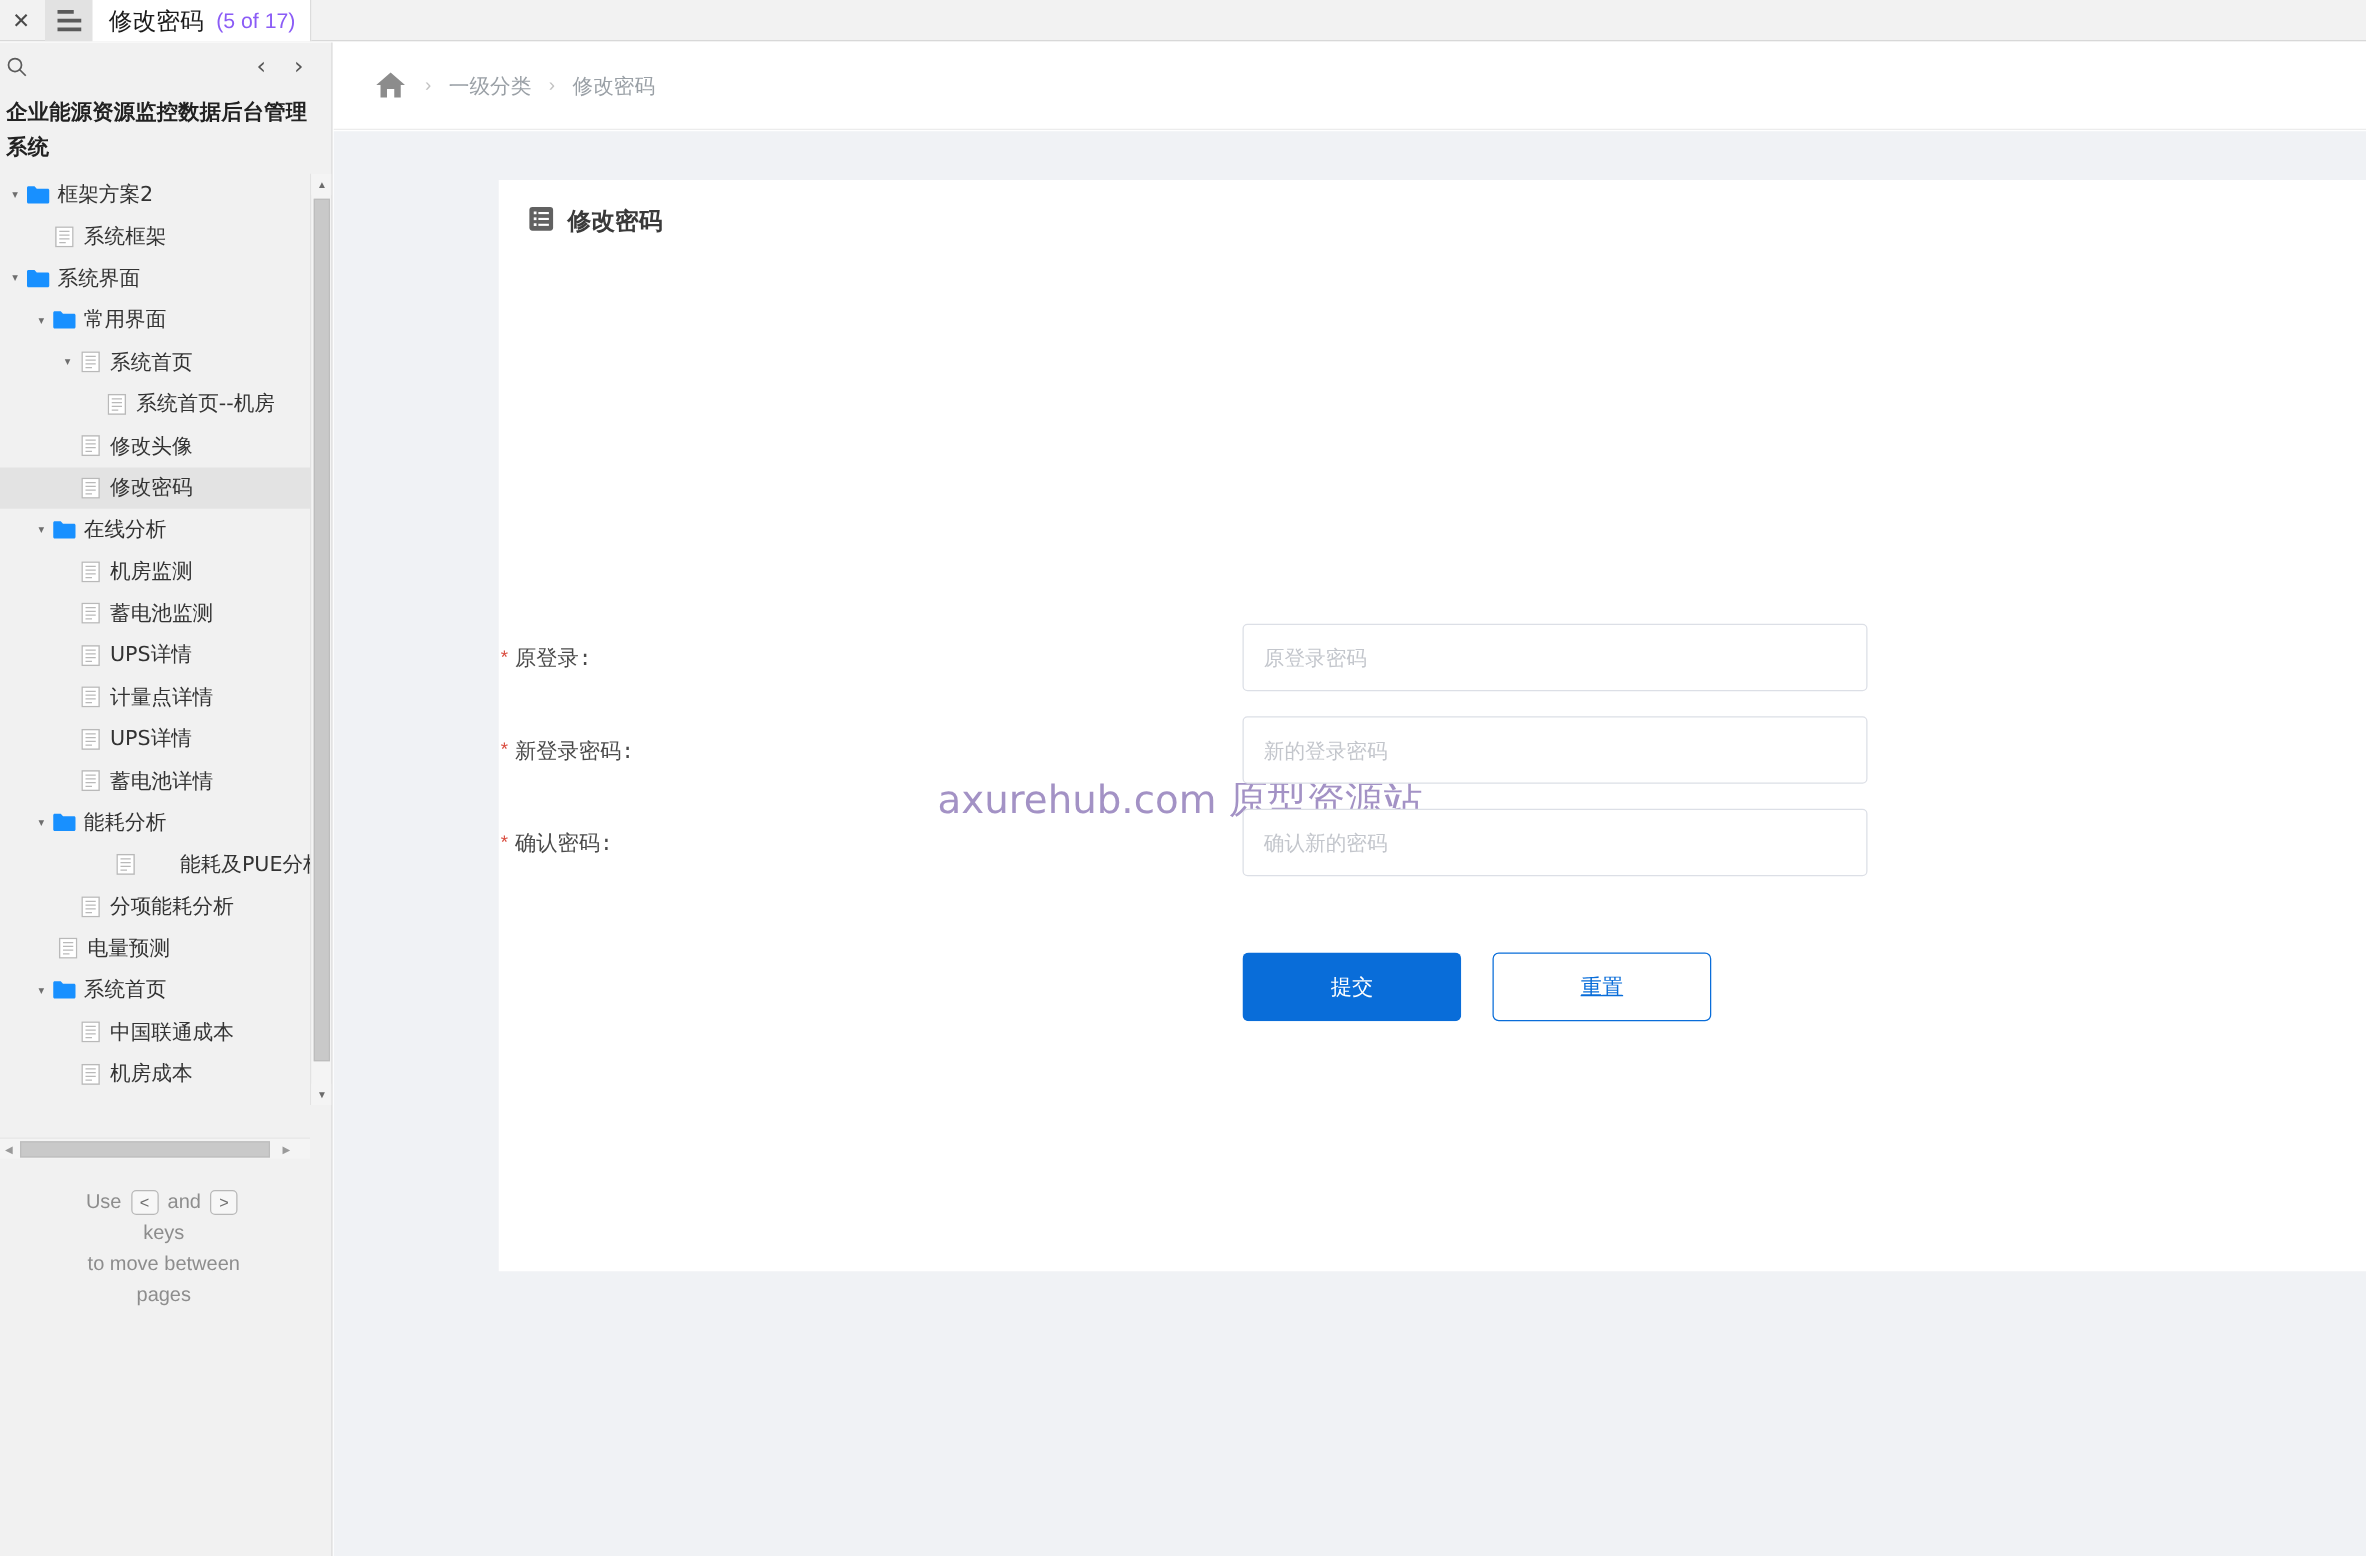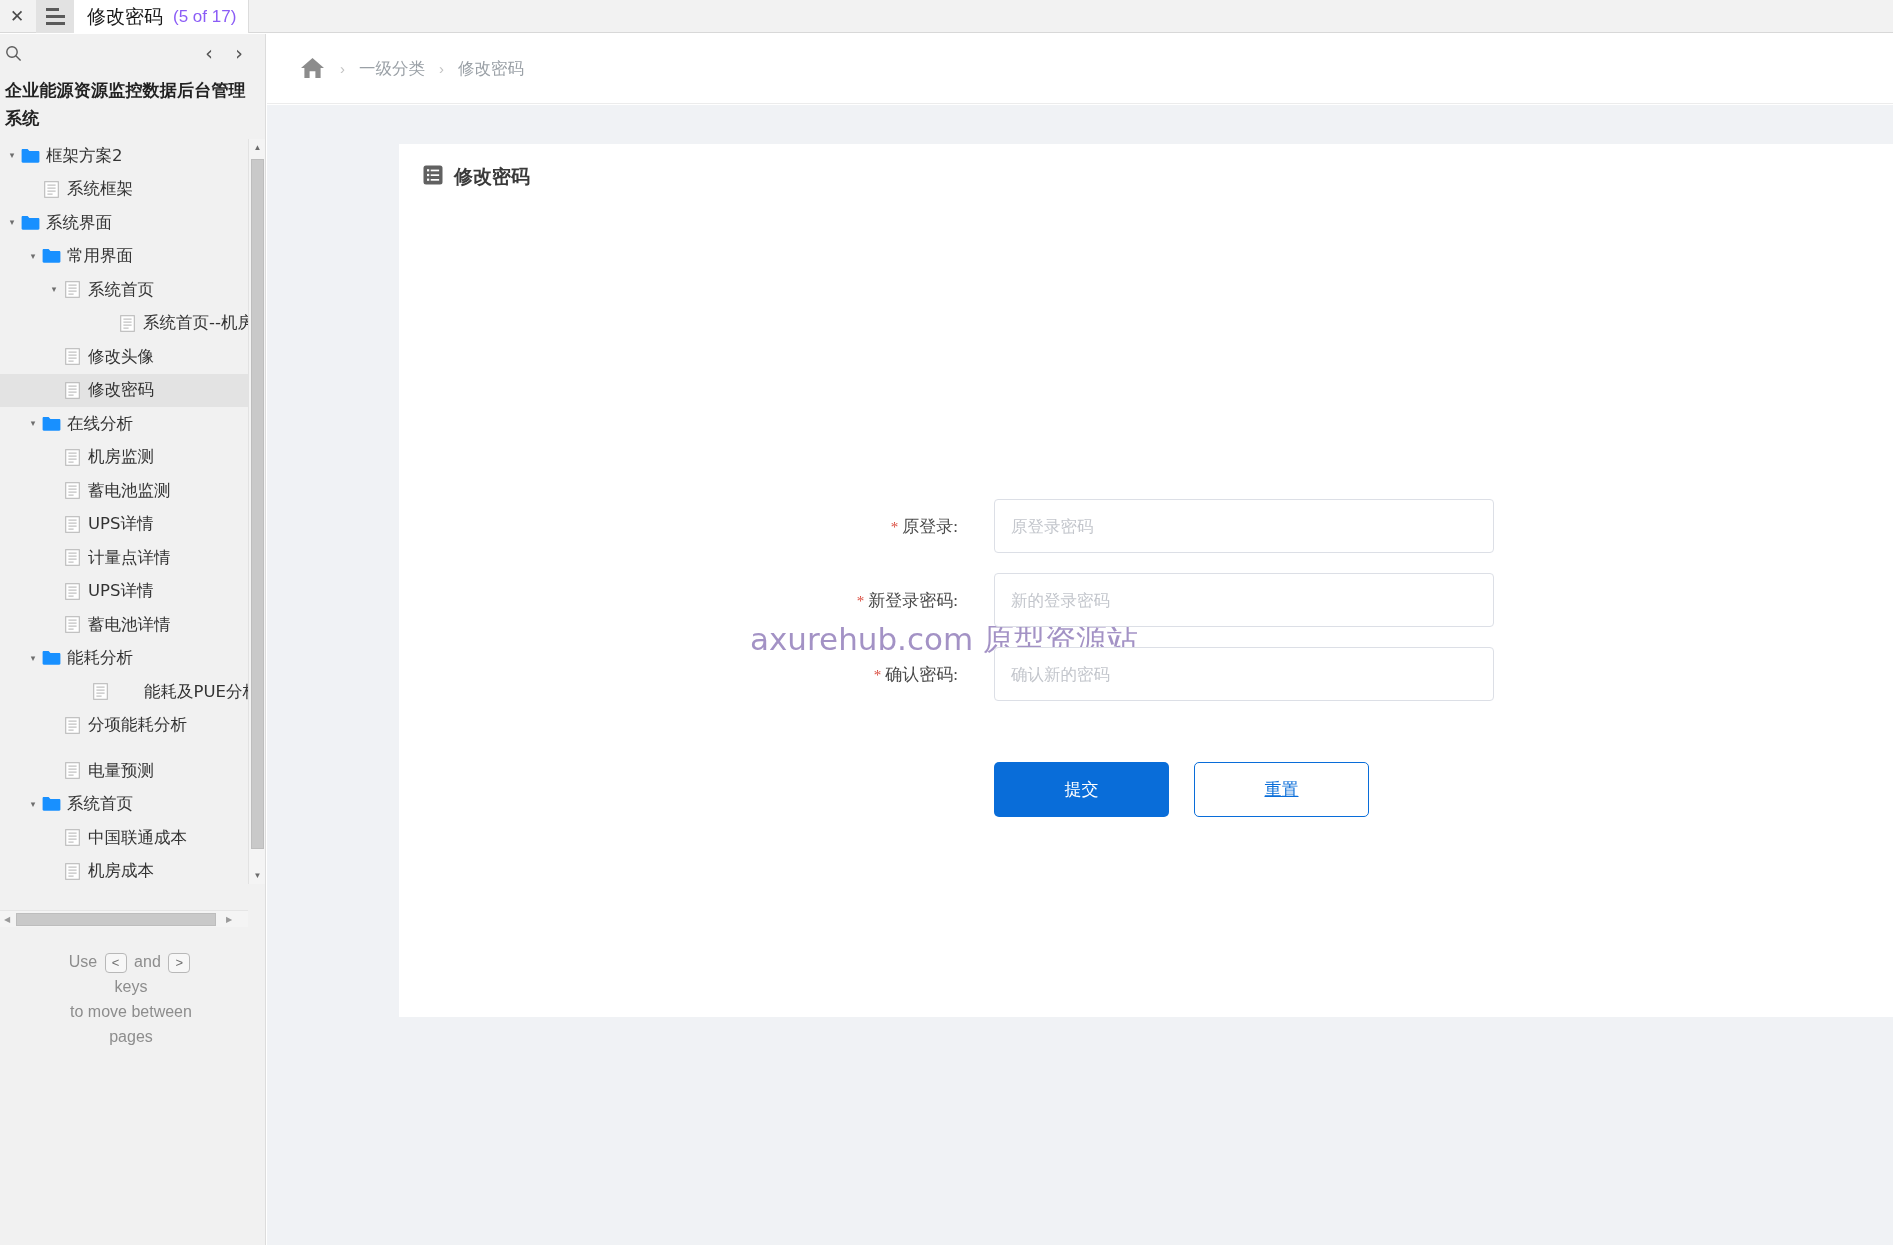--- a/index.html
+++ b/index.html
@@ -188,23 +188,23 @@
     font-family: "DejaVu Sans", "Liberation Sans", sans-serif;
   }
 
   
   #form { position: absolute; left: 0; top: 0; width: 100%; }
   .form-row {
     position: absolute; left: 0; width: 100%; height: 54px;
     display: flex; align-items: center;
   }
   .form-label {
-    position: absolute; left: 0; width: 569px; text-align: right;
+    position: absolute; left: 0; width: 569px; 
     font-size: 17px; color: #4a4a4a; padding-right: 10px;
-    font-family: Liberation Serif, serif;
+    font-family: Liberation Mono, monospace;
   }
   .req-star { color: #d94b3e; font-size: 15px; margin-right: 4px; vertical-align: middle;}
   .form-input {
     position: absolute; left: 595px; width: 500px; height: 100%;
     border: 1px solid #dcdfe6; border-radius: 4px; background: #fff;
     font-size: 16.5px; color: #333; padding: 0 16px; outline: none;
     font-family: "DejaVu Sans", "Liberation Sans", sans-serif;
   }
   .form-input::placeholder { color: #c3c6cc; }
 
@@ -298,21 +298,21 @@
           <svg width="15" height="17" viewBox="0 0 15 17">
       <rect x="0.7" y="0.7" width="13.6" height="15.6" fill="#ffffff" stroke="#b9b9b9" stroke-width="1.1"></rect>
       <line x1="3.4" y1="4.1" x2="11.6" y2="4.1" stroke="#b9b9b9" stroke-width="1.1"></line>
       <line x1="3.4" y1="7.1" x2="11.6" y2="7.1" stroke="#b9b9b9" stroke-width="1.1"></line>
       <line x1="3.4" y1="10.1" x2="11.6" y2="10.1" stroke="#b9b9b9" stroke-width="1.1"></line>
       <line x1="3.4" y1="13.1" x2="8.6" y2="13.1" stroke="#b9b9b9" stroke-width="1.1"></line>
     </svg>
         </span>
         <span class="node-label">系统首页</span>
       </div>
-      <div class="tree-row" style="padding-left: 101px;">
+      <div class="tree-row" style="padding-left: 67px;">
         <span class="tw-arrow empty">▾</span>
         <span class="ic page-ic">
           <svg width="15" height="17" viewBox="0 0 15 17">
       <rect x="0.7" y="0.7" width="13.6" height="15.6" fill="#ffffff" stroke="#b9b9b9" stroke-width="1.1"></rect>
       <line x1="3.4" y1="4.1" x2="11.6" y2="4.1" stroke="#b9b9b9" stroke-width="1.1"></line>
       <line x1="3.4" y1="7.1" x2="11.6" y2="7.1" stroke="#b9b9b9" stroke-width="1.1"></line>
       <line x1="3.4" y1="10.1" x2="11.6" y2="10.1" stroke="#b9b9b9" stroke-width="1.1"></line>
       <line x1="3.4" y1="13.1" x2="8.6" y2="13.1" stroke="#b9b9b9" stroke-width="1.1"></line>
     </svg>
         </span>
@@ -459,21 +459,21 @@
           <svg width="15" height="17" viewBox="0 0 15 17">
       <rect x="0.7" y="0.7" width="13.6" height="15.6" fill="#ffffff" stroke="#b9b9b9" stroke-width="1.1"></rect>
       <line x1="3.4" y1="4.1" x2="11.6" y2="4.1" stroke="#b9b9b9" stroke-width="1.1"></line>
       <line x1="3.4" y1="7.1" x2="11.6" y2="7.1" stroke="#b9b9b9" stroke-width="1.1"></line>
       <line x1="3.4" y1="10.1" x2="11.6" y2="10.1" stroke="#b9b9b9" stroke-width="1.1"></line>
       <line x1="3.4" y1="13.1" x2="8.6" y2="13.1" stroke="#b9b9b9" stroke-width="1.1"></line>
     </svg>
         </span>
         <span class="node-label">分项能耗分析</span>
       </div>
-      <div class="tree-row" style="padding-left: 46px; margin-top: 12px;">
+      <div class="tree-row" style="padding-left: 28px;">
         <span class="tw-arrow empty">▾</span>
         <span class="ic page-ic">
           <svg width="15" height="17" viewBox="0 0 15 17">
       <rect x="0.7" y="0.7" width="13.6" height="15.6" fill="#ffffff" stroke="#b9b9b9" stroke-width="1.1"></rect>
       <line x1="3.4" y1="4.1" x2="11.6" y2="4.1" stroke="#b9b9b9" stroke-width="1.1"></line>
       <line x1="3.4" y1="7.1" x2="11.6" y2="7.1" stroke="#b9b9b9" stroke-width="1.1"></line>
       <line x1="3.4" y1="10.1" x2="11.6" y2="10.1" stroke="#b9b9b9" stroke-width="1.1"></line>
       <line x1="3.4" y1="13.1" x2="8.6" y2="13.1" stroke="#b9b9b9" stroke-width="1.1"></line>
     </svg>
         </span>

